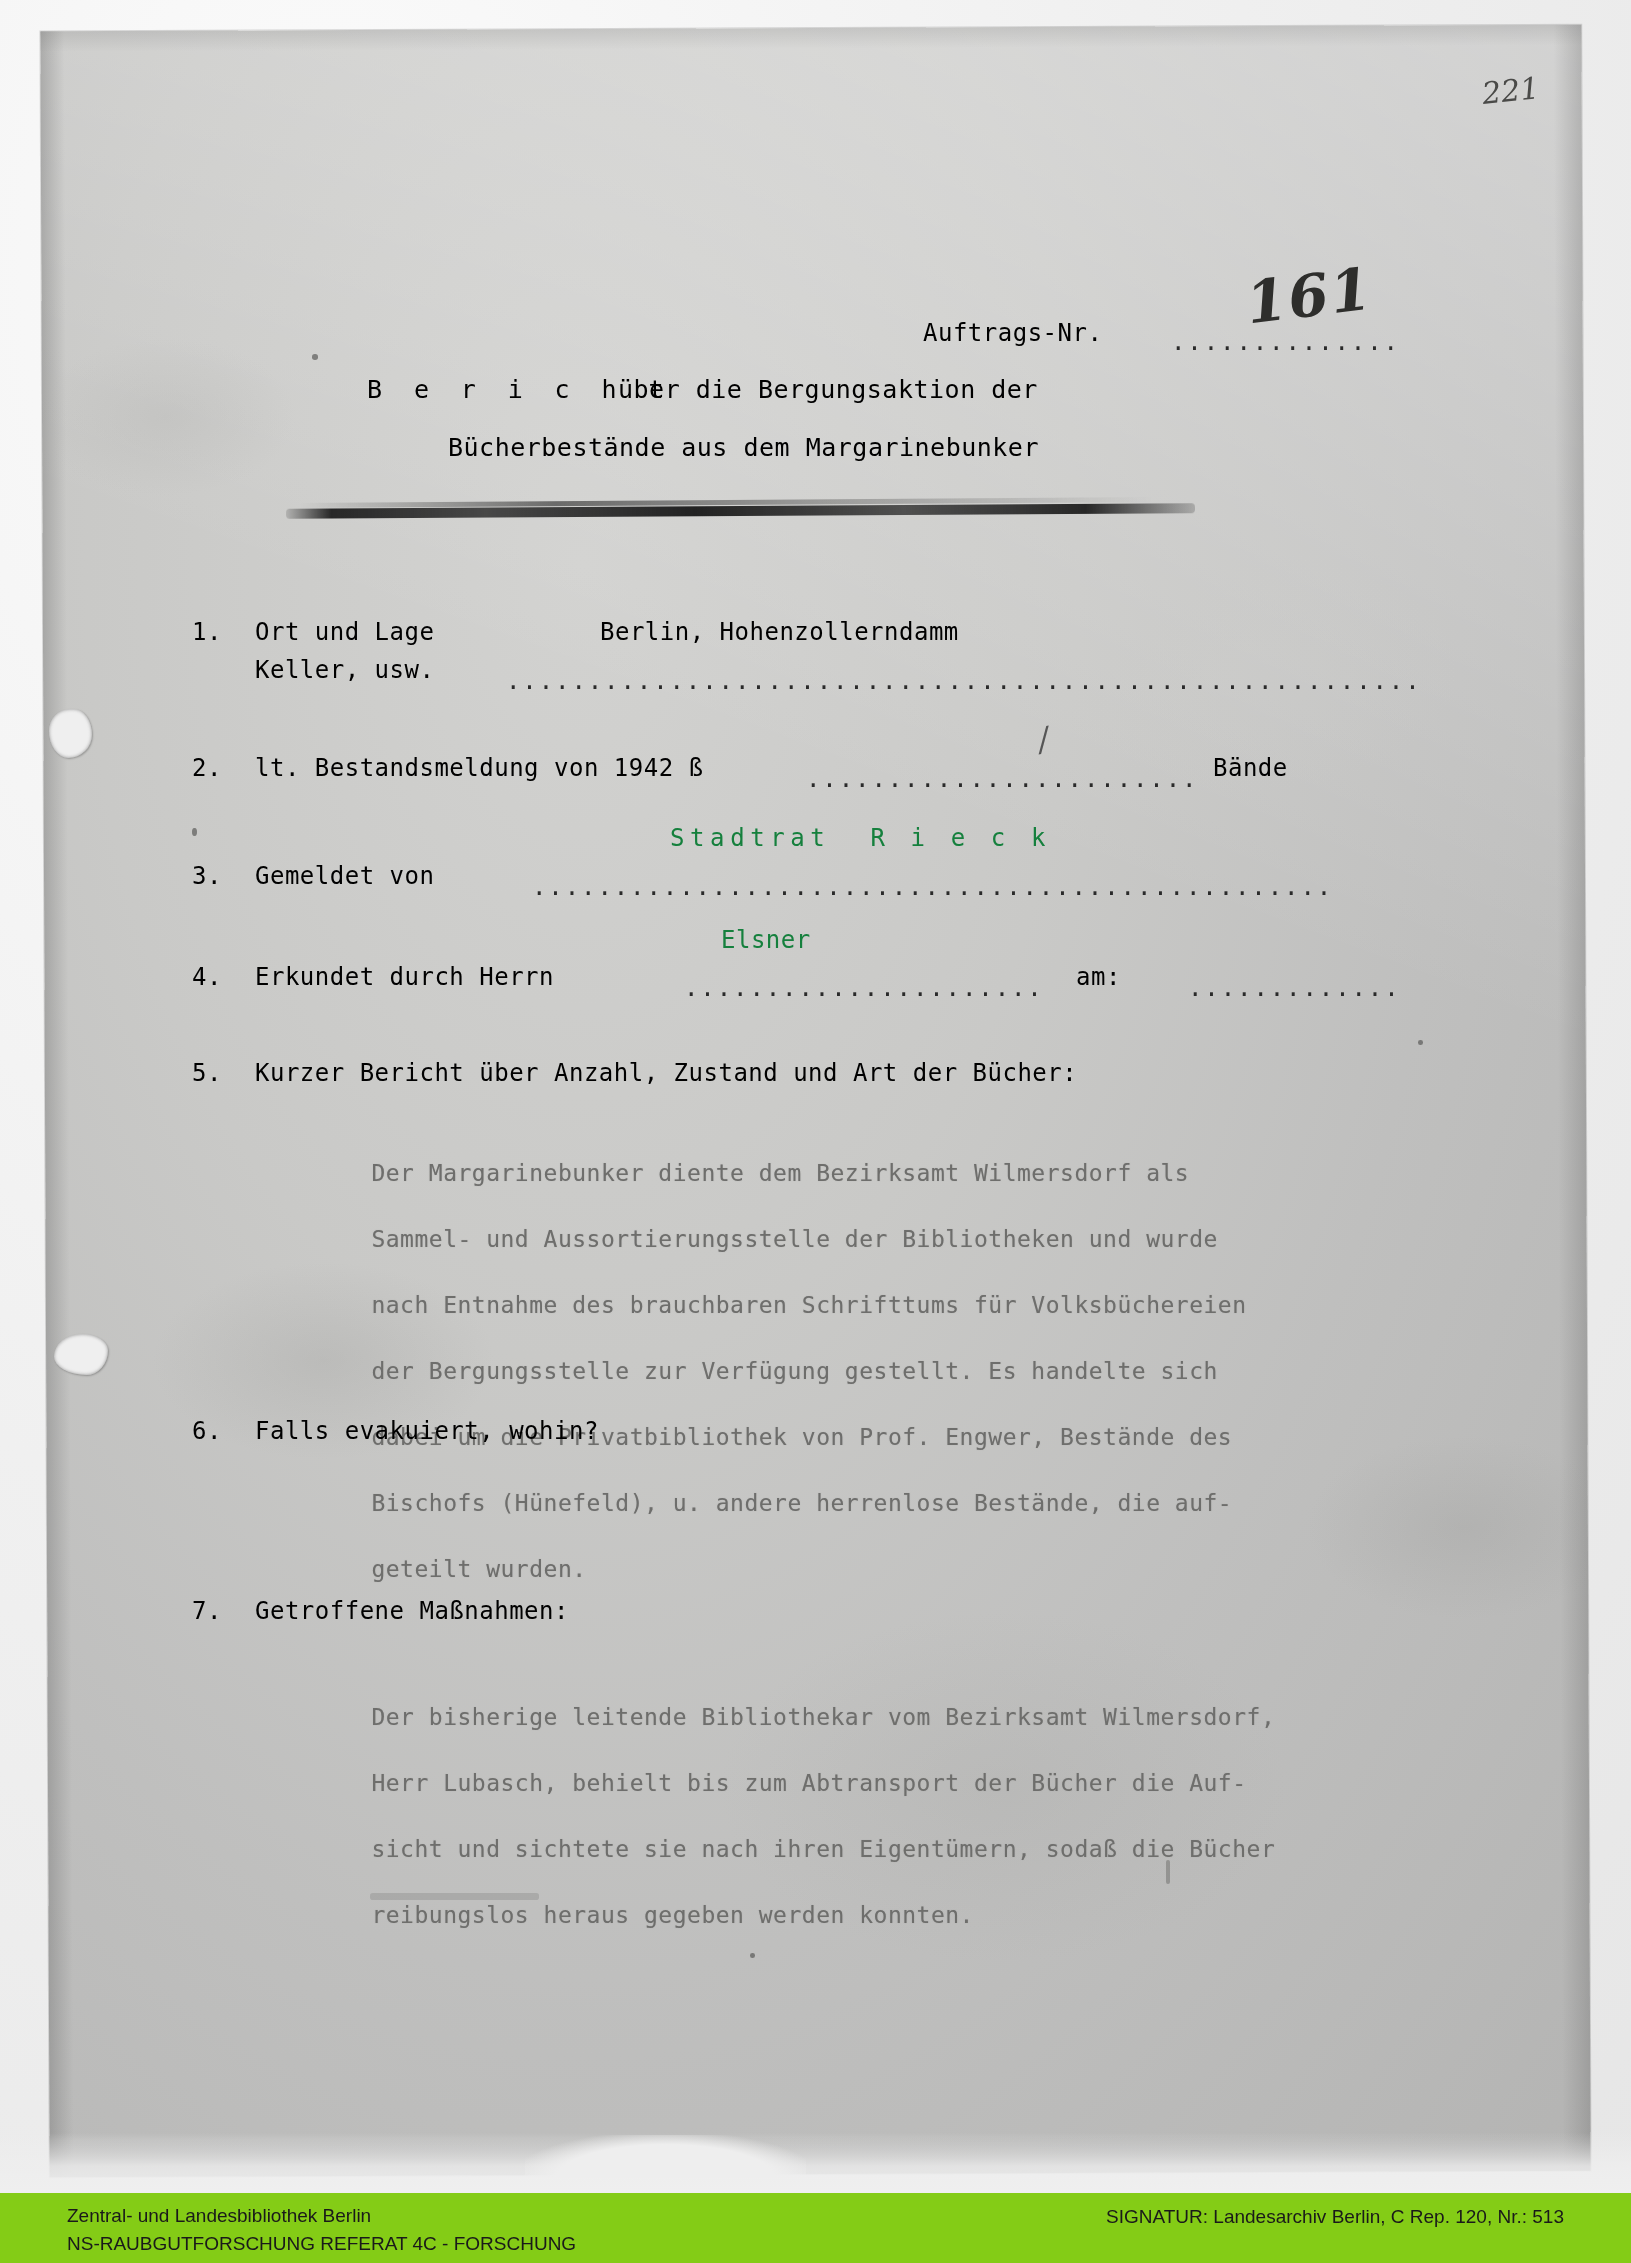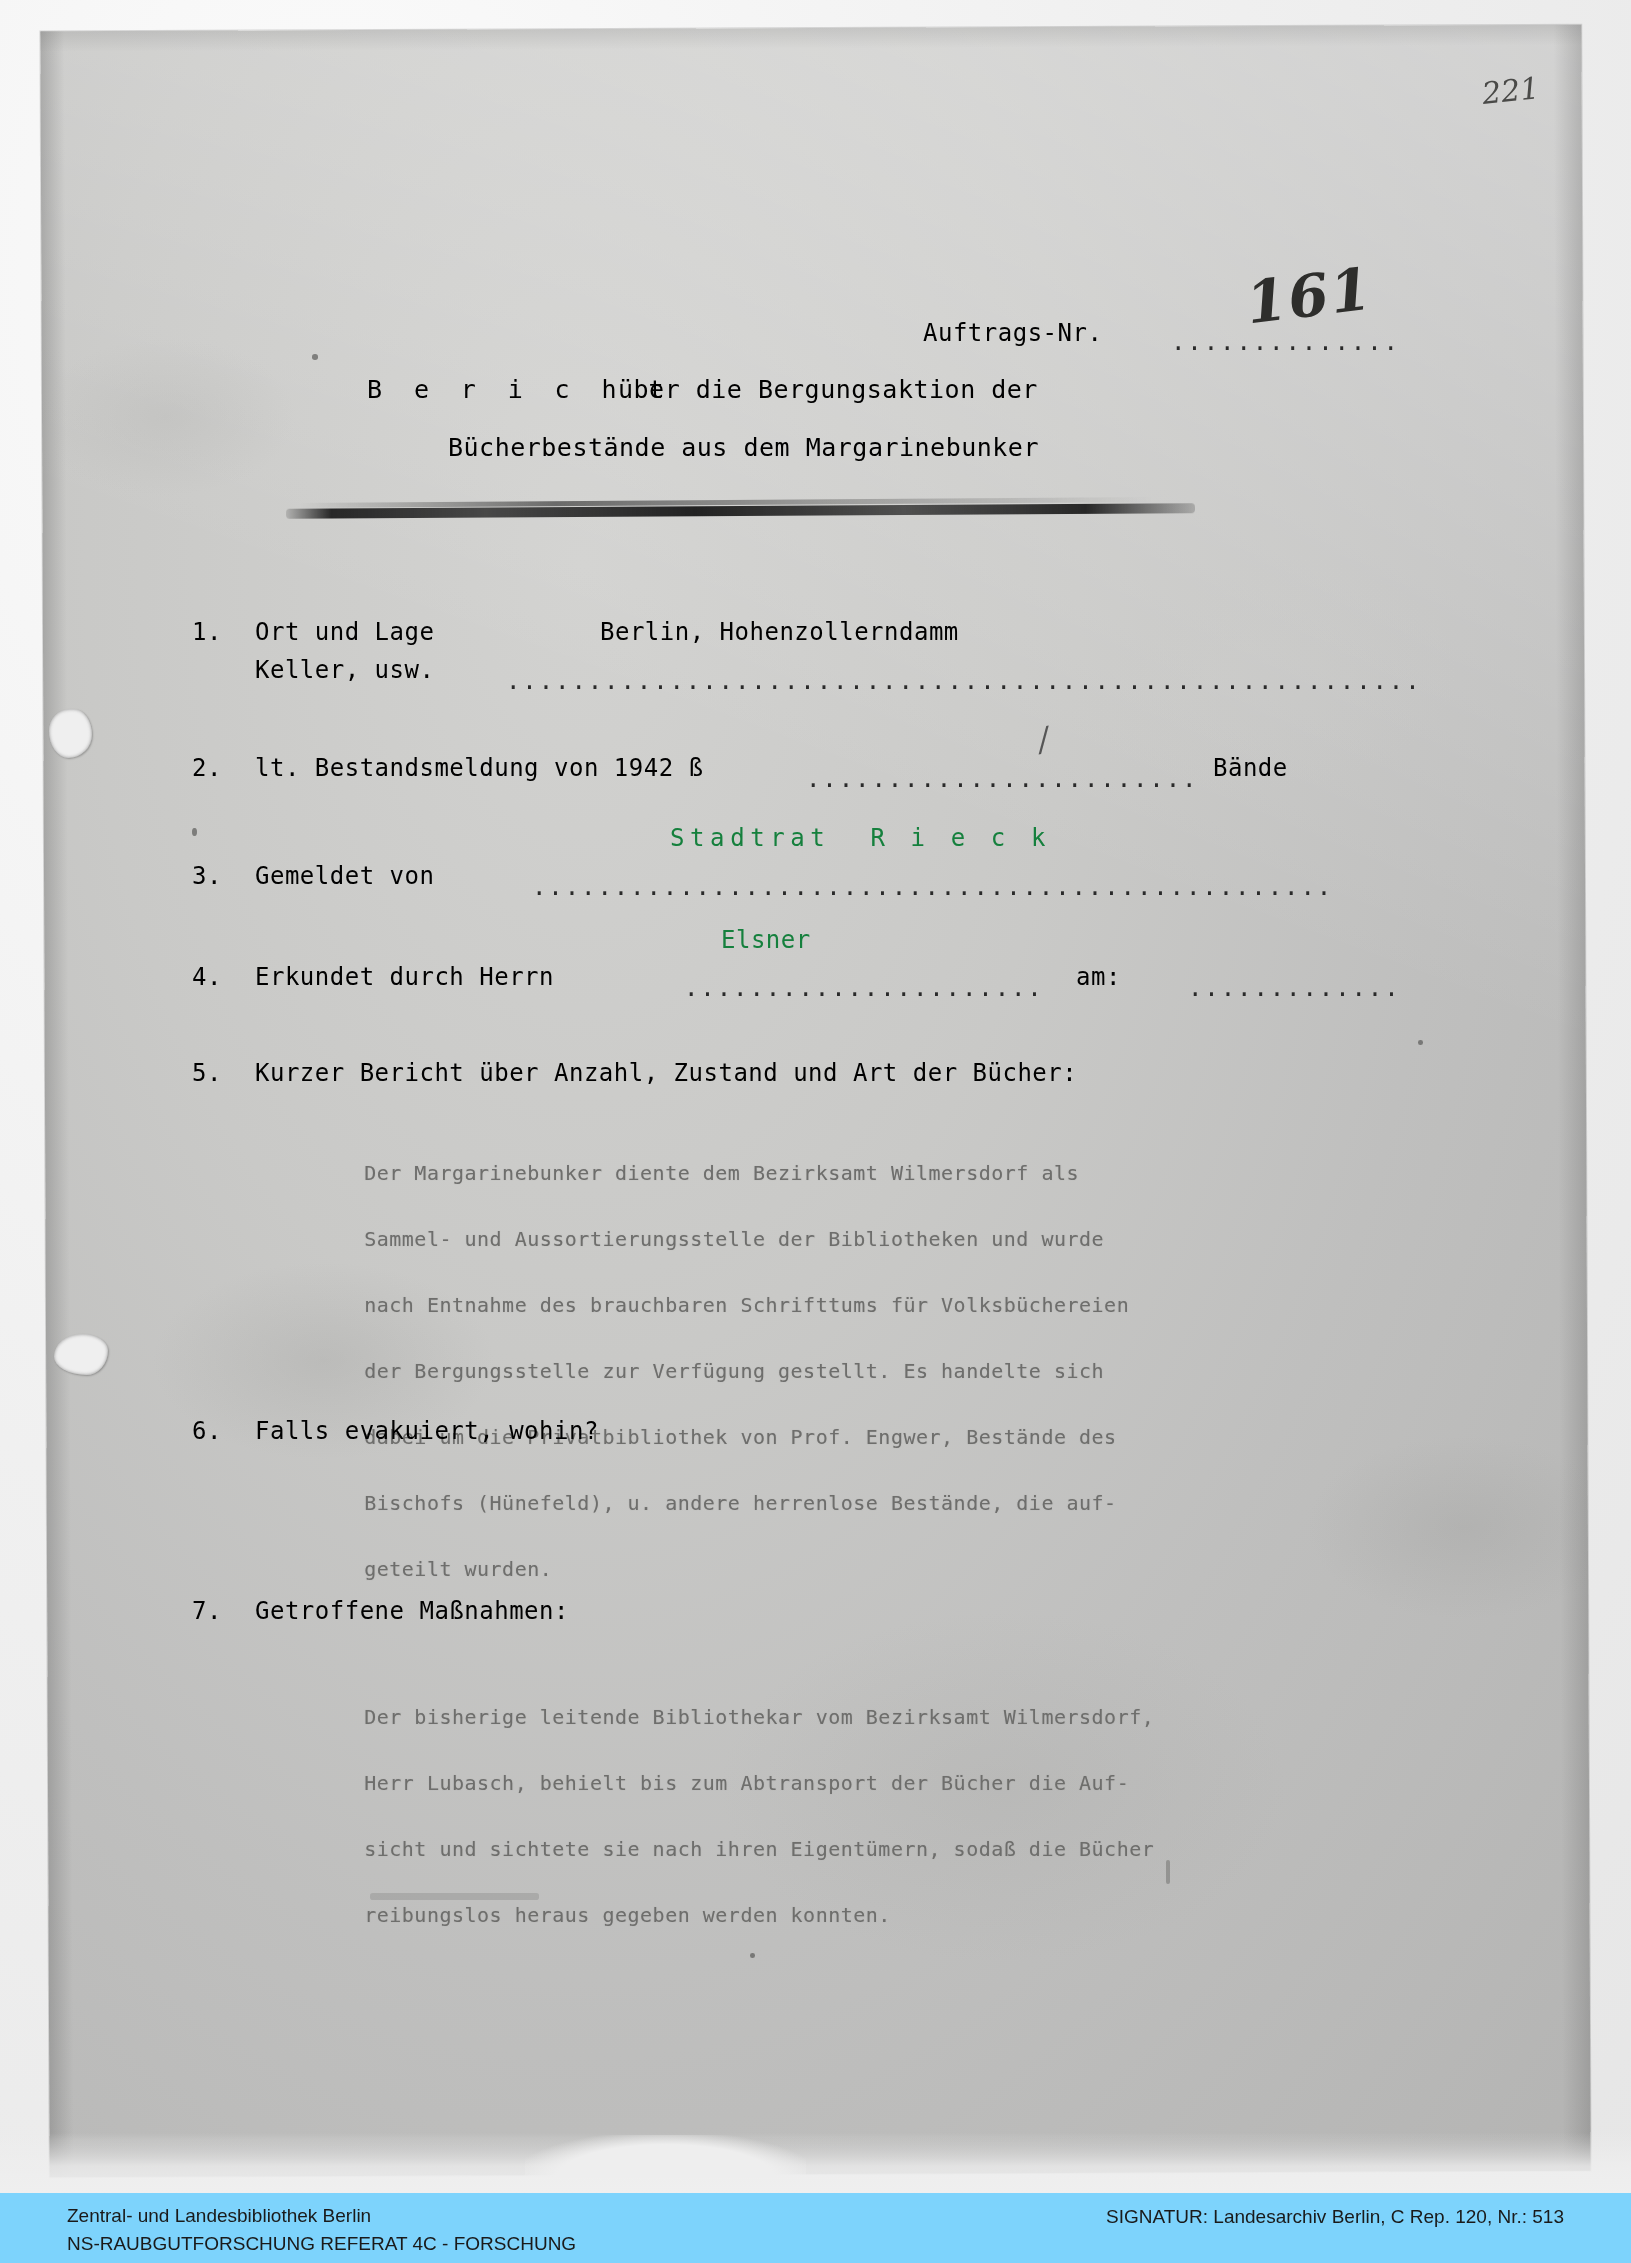--- a/index.html
+++ b/index.html
@@ -100,21 +100,21 @@
   .typed {
     position: absolute;
     font-family: "DejaVu Sans Mono", monospace;
     color: #000000;
     white-space: pre;
     letter-spacing: 0.5px;
   }
   .t-main { font-size: 24px; }
   .t-head { font-size: 25px; }
   .t-body {
-    font-size: 20px;
+    font-size: 23px;
     line-height: 33px;
     color: #6e6e6c;
     text-shadow: 0 0 0.9px rgba(140,140,140,0.5);
   }
   .faint { color: #15803d; }
   .spaced { letter-spacing: 8.4px; }
   .spaced-sm { letter-spacing: 5.6px; }
 
   .dots {
     position: absolute;
@@ -171,21 +171,21 @@
   }
 
   
   .speck { position: absolute; background: #4a4a48; border-radius: 50%; opacity: .6; }
 
   
   #footer {
     position: absolute;
     left: 0; right: 0; bottom: 0;
     height: 71px;
-    background: #7dd3fc;
+    background: #84cc16;
     font-family: "Liberation Sans", sans-serif;
   }
   #footer-left {
     position: absolute; left: 67px; top: 9.4px;
     font-size: 19px; color: #1a1a1a; line-height: 28px;
   }
   #footer-right {
     position: absolute; right: 67px; top: 13px;
     font-size: 19px; color: #1a1a1a; text-align: center;
   }

